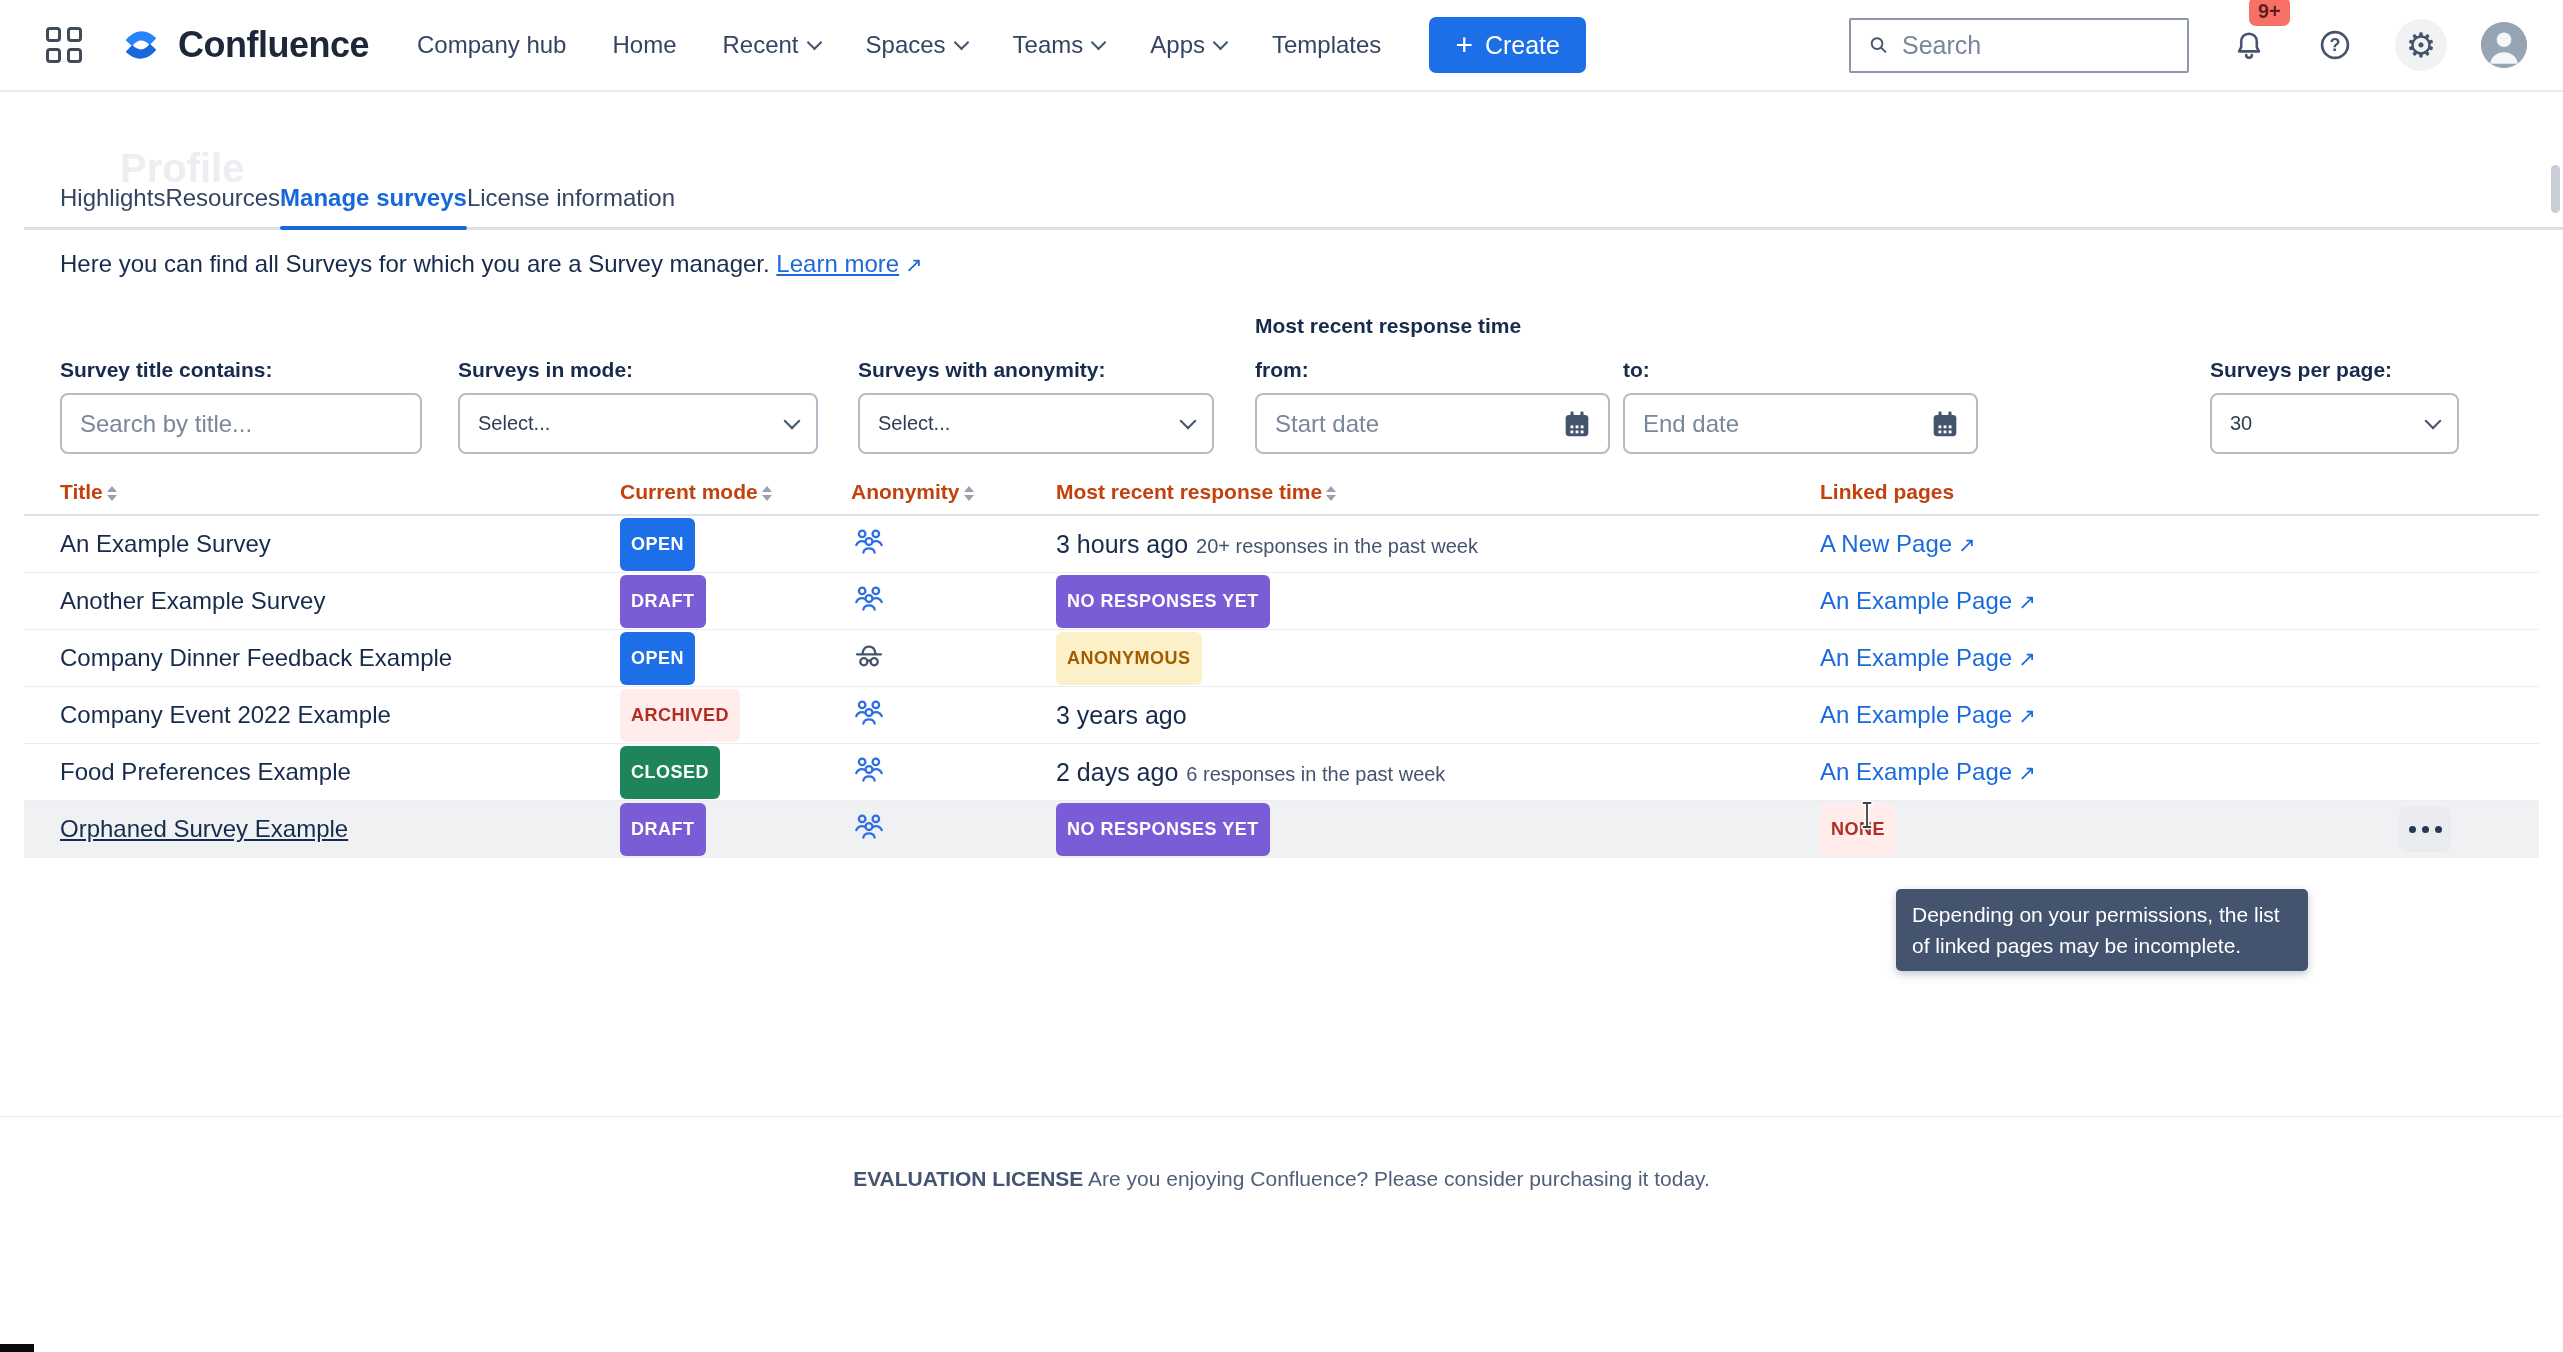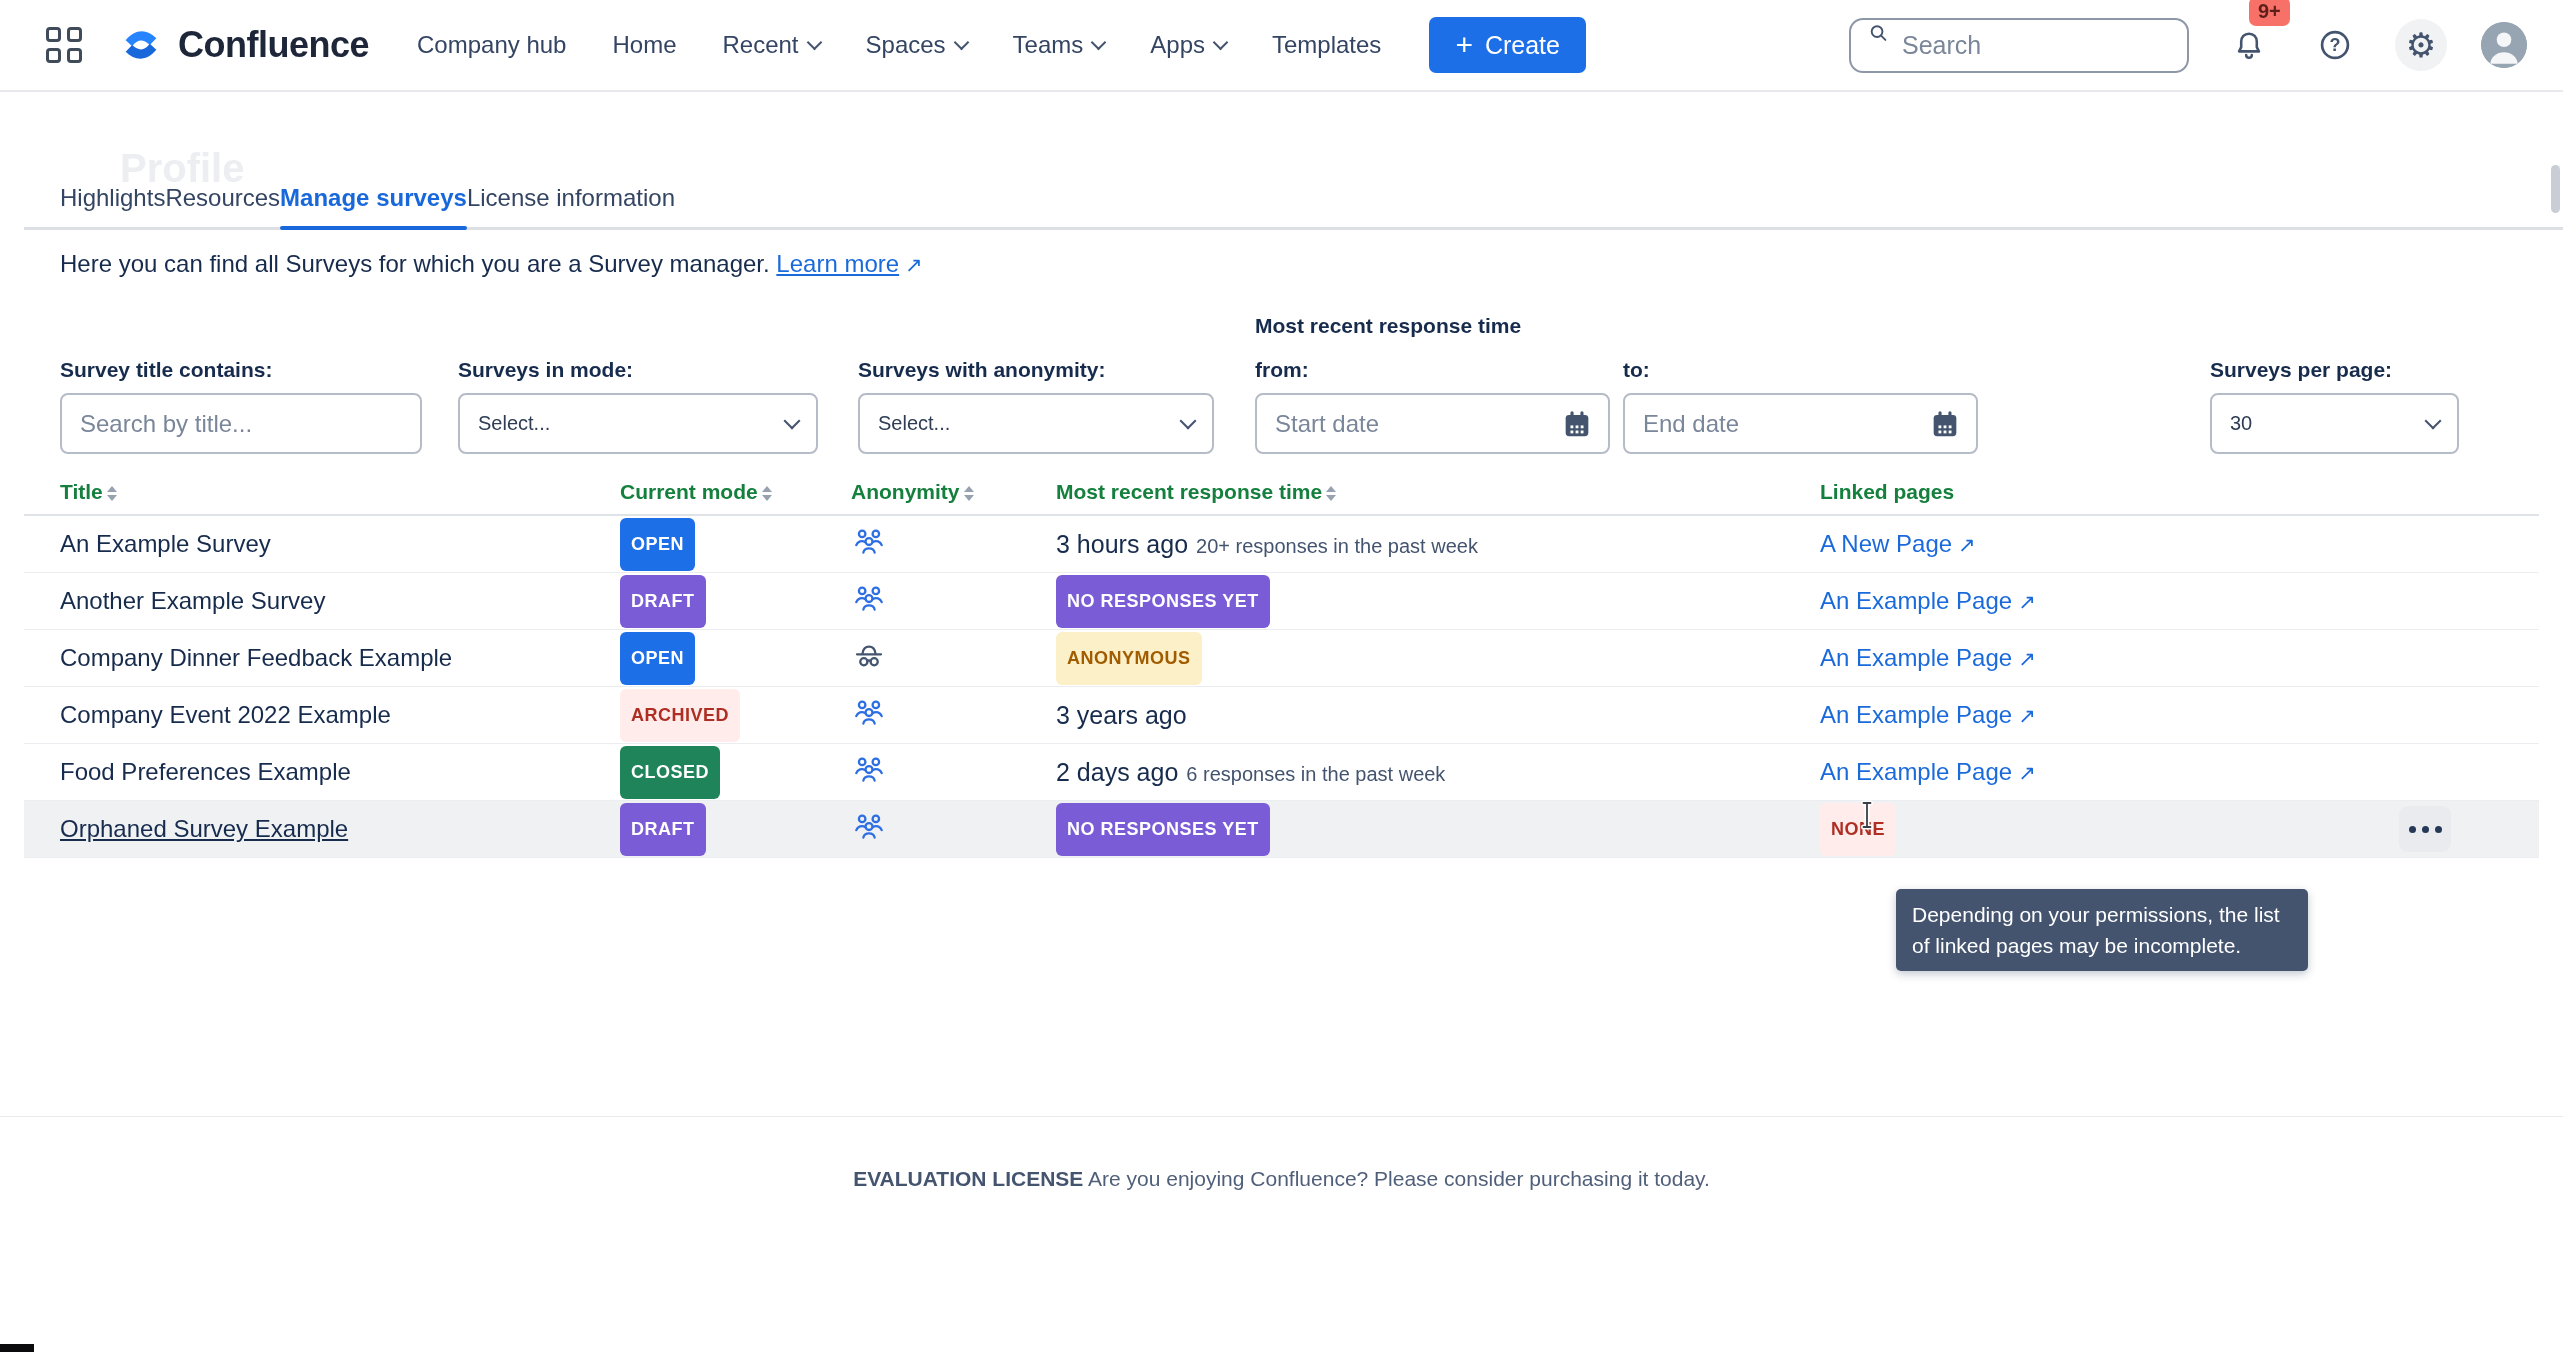--- a/index.html
+++ b/index.html
@@ -20,21 +20,21 @@
   .appgrid i{width:15px;height:15px;border:3px solid #404B5A;border-radius:4px}
   .logo{display:flex;align-items:center;gap:14px;margin-left:2px}
   .logomark{width:46px;height:46px}
   .logotext{font-size:36px;font-weight:600;color:#1D2739;letter-spacing:-.5px}
   .nav{display:flex;align-items:center;gap:46px;margin-left:14px}
   .nav-item{display:flex;align-items:center;gap:10px;font-size:24px;color:#344563;cursor:pointer;white-space:nowrap}
   .chev{width:11px;height:11px;border-right:2.4px solid #44546F;border-bottom:2.4px solid #44546F;transform:rotate(45deg);margin-top:-6px}
   .create{display:flex;align-items:center;gap:12px;background:var(--blue);color:#fff;border:none;border-radius:7px;height:56px;padding:0 26px;font-size:25px;font-family:inherit;cursor:pointer;margin-left:14px}
   .create .plus{font-size:30px;font-weight:400;line-height:0}
   .spacer{flex:1}
-  .search{display:flex;gap:12px;border:2px solid #8D97A7;border-radius:14px;height:55px;width:340px;padding:0 16px;background:#fff}
+  .search{display:flex;align-items:center;gap:12px;border:2px solid #8D97A7;border-radius:2px;height:55px;width:340px;padding:0 16px;background:#fff}
   .search input{border:none;outline:none;font-size:25px;width:100%;font-family:inherit;color:var(--navy)}
   .search input::placeholder{color:#7A8699}
   .hicon{position:relative;display:flex;align-items:center;justify-content:center;width:52px;height:52px;cursor:pointer;color:var(--slate)}
   .gearbg{background:#F1F2F4;border-radius:50%;font-size:34px;line-height:1}
   .nbadge{position:absolute;top:-22px;left:26px;background:#F87168;color:#5D1F1A;font-size:20px;font-weight:700;border-radius:7px;padding:3px 9px}
   .avatar{width:46px;height:46px;border-radius:50%;overflow:hidden;background:#97A4B2;cursor:pointer;flex:0 0 auto}
 
   
   .faint-title{position:absolute;left:120px;top:146px;font-size:40px;font-weight:700;color:#ECEEF1;pointer-events:none}
 
@@ -59,21 +59,21 @@
   .selval{font-size:20px;color:#2E3D54}
   .sel-chev{position:absolute;right:18px;width:12px;height:12px;border-right:2.6px solid #44546F;border-bottom:2.6px solid #44546F;transform:rotate(45deg);margin-top:-5px}
   .calicon{position:absolute;right:14px;top:12px}
   .recent-label{font-size:21px;font-weight:700;color:var(--navy);margin-bottom:20px}
   .recent-fields{display:flex;gap:13px}
 
   
   .table{margin-top:26px}
   .tgrid{display:grid;grid-template-columns:560px 219px 217px 764px 1fr 150px;align-items:center}
   .thead{padding:0 0 10px 36px;border-bottom:2px solid #DFE2E6}
-  .th{display:flex;align-items:center;gap:4px;font-size:21px;font-weight:700;color:#15803d;cursor:pointer}
+  .th{display:flex;align-items:center;gap:4px;font-size:21px;font-weight:700;color:#c2410c;cursor:pointer}
   .sort{display:inline-flex;flex-direction:column;gap:3px;margin-top:2px}
   .tri-up{width:0;height:0;border-left:5px solid transparent;border-right:5px solid transparent;border-bottom:6px solid #98A1B0}
   .tri-down{width:0;height:0;border-left:5px solid transparent;border-right:5px solid transparent;border-top:6px solid #98A1B0}
   .row{height:57px;border-bottom:1px solid #ECEDF0;padding-left:36px}
   .row.hovered{background:var(--hover)}
   .cell-title{font-size:24px;color:var(--navy);cursor:pointer}
   .cell-title.underlined{text-decoration:underline}
   .badge{display:inline-block;font-size:18px;font-weight:700;letter-spacing:.5px;padding:16px 11px;border-radius:6px;white-space:nowrap}
   .badge.open{background:var(--blue);color:#fff}
   .badge.draft{background:var(--purple);color:#fff}

